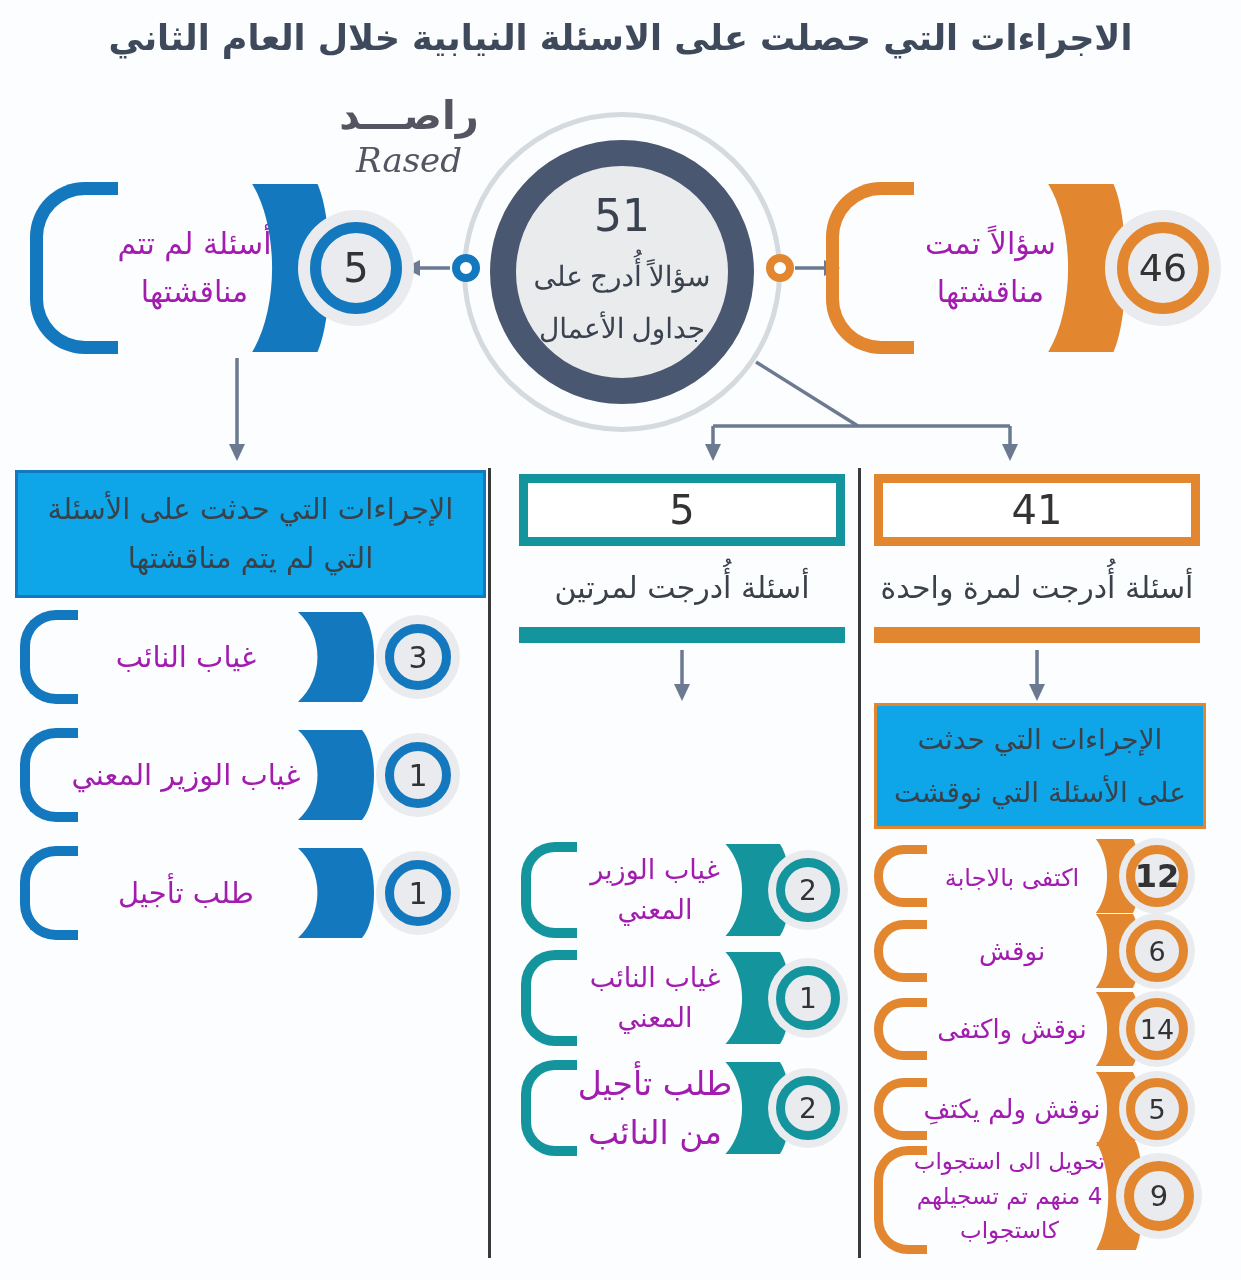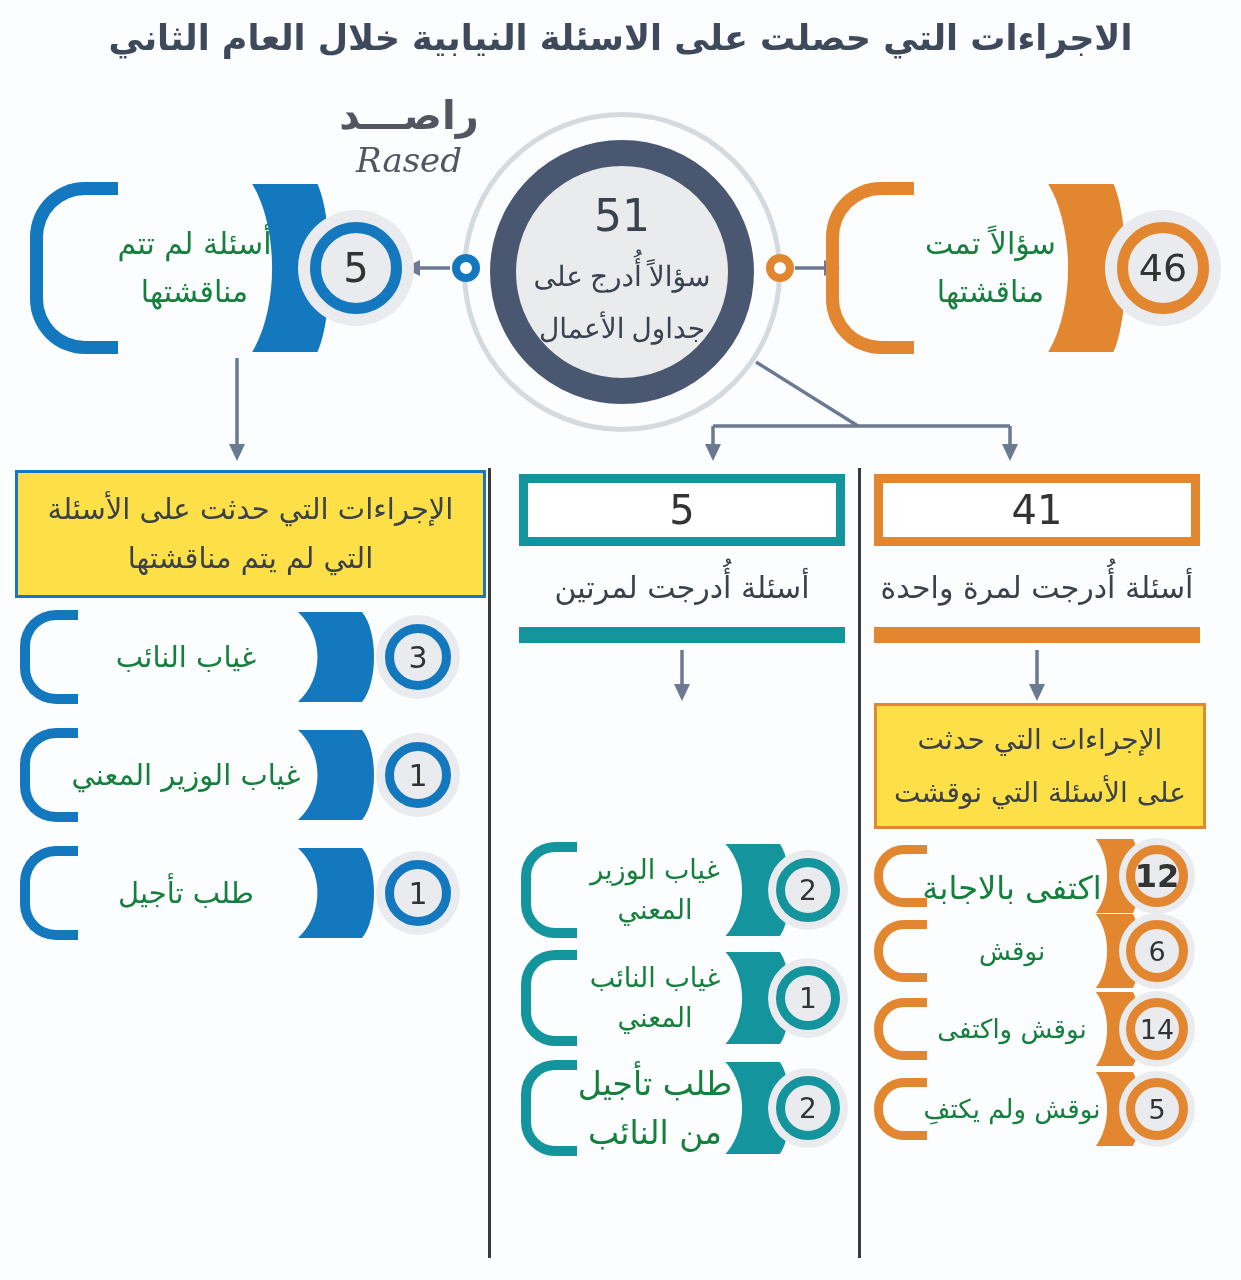--- a/index.html
+++ b/index.html
@@ -17,31 +17,31 @@
             align-items:center;justify-content:center;text-align:center;}
   .hub-num{font-size:44px;color:#3a4250;margin-bottom:10px;}
   .hub-line{font-size:28px;line-height:1.85;color:#3a4250;font-family:Liberation Serif, serif;}
   .dot{width:12px;height:12px;border-radius:50%;background:#fff;}
   .dot.blue{border:8px solid var(--blue);}
   .dot.orange{border:8px solid var(--orange);}
   
   .bracket{position:absolute;border-style:solid;border-right:none;background:transparent;}
   .b-blue{border-color:var(--blue);} .b-teal{border-color:var(--teal);} .b-orange{border-color:var(--orange);}
   .row-label{position:absolute;display:flex;align-items:center;justify-content:center;
-             text-align:center;color:#15803d;}
+             text-align:center;color:#a21caf;}
   .nowrap{white-space:nowrap;}
   .blob{position:absolute;}
   .f-blue{fill:var(--blue);} .f-teal{fill:var(--teal);} .f-orange{fill:var(--orange);}
   .badge{position:absolute;background:var(--halo);border-radius:50%;display:flex;
          align-items:center;justify-content:center;}
   .ring{background:var(--halo);border-radius:50%;display:flex;align-items:center;justify-content:center;
         color:#333;border-style:solid;}
   .r-blue{border-color:var(--blue);} .r-teal{border-color:var(--teal);} .r-orange{border-color:var(--orange);}
   
-  .hdr{background:#fde047;display:flex;align-items:center;justify-content:center;text-align:center;
+  .hdr{background:#0ea5e9;display:flex;align-items:center;justify-content:center;text-align:center;
        border-style:solid;}
   .hdr.blue{border:3px solid var(--blue);} .hdr.teal{border:3px solid var(--teal);}
   .hdr.orange{border:3px solid var(--orange);}
   .count{background:#fff;display:flex;align-items:center;justify-content:center;
          font-size:40px;color:#333;}
   .count.teal{border:9px solid var(--teal);} .count.orange{border:9px solid var(--orange);}
   .subtitle{text-align:center;font-size:30px;color:#3a4149;}
   .bar{height:16px;}
   .bar.teal{background:var(--teal);} .bar.orange{background:var(--orange);}
   .divider{width:3px;background:#3a3a3a;}
@@ -204,21 +204,21 @@
 
   <div class="abs count orange" style="left:874px;top:474px;width:308px;height:54px;">
     <span>41</span>
   </div>
   <div class="abs subtitle" dir="rtl" style="left:874px;top:570px;width:326px;">أسئلة أُدرجت لمرة واحدة</div>
   <div class="abs bar orange" style="left:874px;top:627px;width:326px;"></div>
   <div class="abs hdr orange" dir="rtl" style="left:874px;top:703px;width:298px;height:120px;font-size:28px;line-height:1.9;padding:0 14px;">الإجراءات التي حدثت على الأسئلة التي نوقشت</div>
 
   <div class="abs" style="left:872px;top:845px;width:328px;height:62px;">
     <div class="bracket b-orange" style="left:2px;top:0;width:44px;height:44px;border-width:9px;border-radius:30px 0 0 30px;"></div>
-    <div class="row-label nowrap" dir="rtl" style="left:50px;top:12px;width:180px;height:62px;font-size:32px;">اكتفى بالاجابة</div>
+    <div class="row-label nowrap" dir="rtl" style="left:50px;top:2px;width:180px;height:62px;font-size:24px;">اكتفى بالاجابة</div>
     <svg class="blob" style="left:218px;top:-6px;" width="58" height="74" viewBox="0 0 100 160" preserveAspectRatio="none">
         <path class="f-orange" d="M10,0 H74 C90,34 90,126 74,160 H10 C36,118 36,42 10,0 Z"></path>
       </svg>
     <div class="badge" style="left:247px;top:-7px;width:76px;height:76px;">
       <div class="ring r-orange" style="width:44px;height:44px;border-width:9px;font-size:32px;font-weight:bold;">
         <span>12</span>
       </div>
     </div>
   </div>
 
@@ -254,14 +254,26 @@
     <svg class="blob" style="left:218px;top:-6px;" width="58" height="74" viewBox="0 0 100 160" preserveAspectRatio="none">
         <path class="f-orange" d="M10,0 H74 C90,34 90,126 74,160 H10 C36,118 36,42 10,0 Z"></path>
       </svg>
     <div class="badge" style="left:247px;top:-7px;width:76px;height:76px;">
       <div class="ring r-orange" style="width:44px;height:44px;border-width:9px;font-size:27px;">
         <span>5</span>
       </div>
     </div>
   </div>
 
+  <div class="abs" style="left:872px;top:1142px;width:328px;height:108px;">
+    <div class="bracket b-orange" style="left:2px;top:4px;width:44px;height:90px;border-width:9px;border-radius:34px 0 0 34px;"></div>
+    <div class="row-label" dir="rtl" style="left:40px;top:0;width:195px;height:108px;font-size:23px;line-height:1.5;">تحويل الى استجواب 4 منهم تم تسجيلهم كاستجواب</div>
+    <svg class="blob" style="left:218px;top:0;" width="62" height="108" viewBox="0 0 100 160" preserveAspectRatio="none">
+        <path class="f-orange" d="M10,0 H74 C90,34 90,126 74,160 H10 C36,118 36,42 10,0 Z"></path>
+      </svg>
+    <div class="badge" style="left:244px;top:11px;width:86px;height:86px;">
+      <div class="ring r-orange" style="width:50px;height:50px;border-width:10px;font-size:29px;">
+        <span>9</span>
+      </div>
+    </div>
+  </div>
 
 </div>
 
 </body></html>

